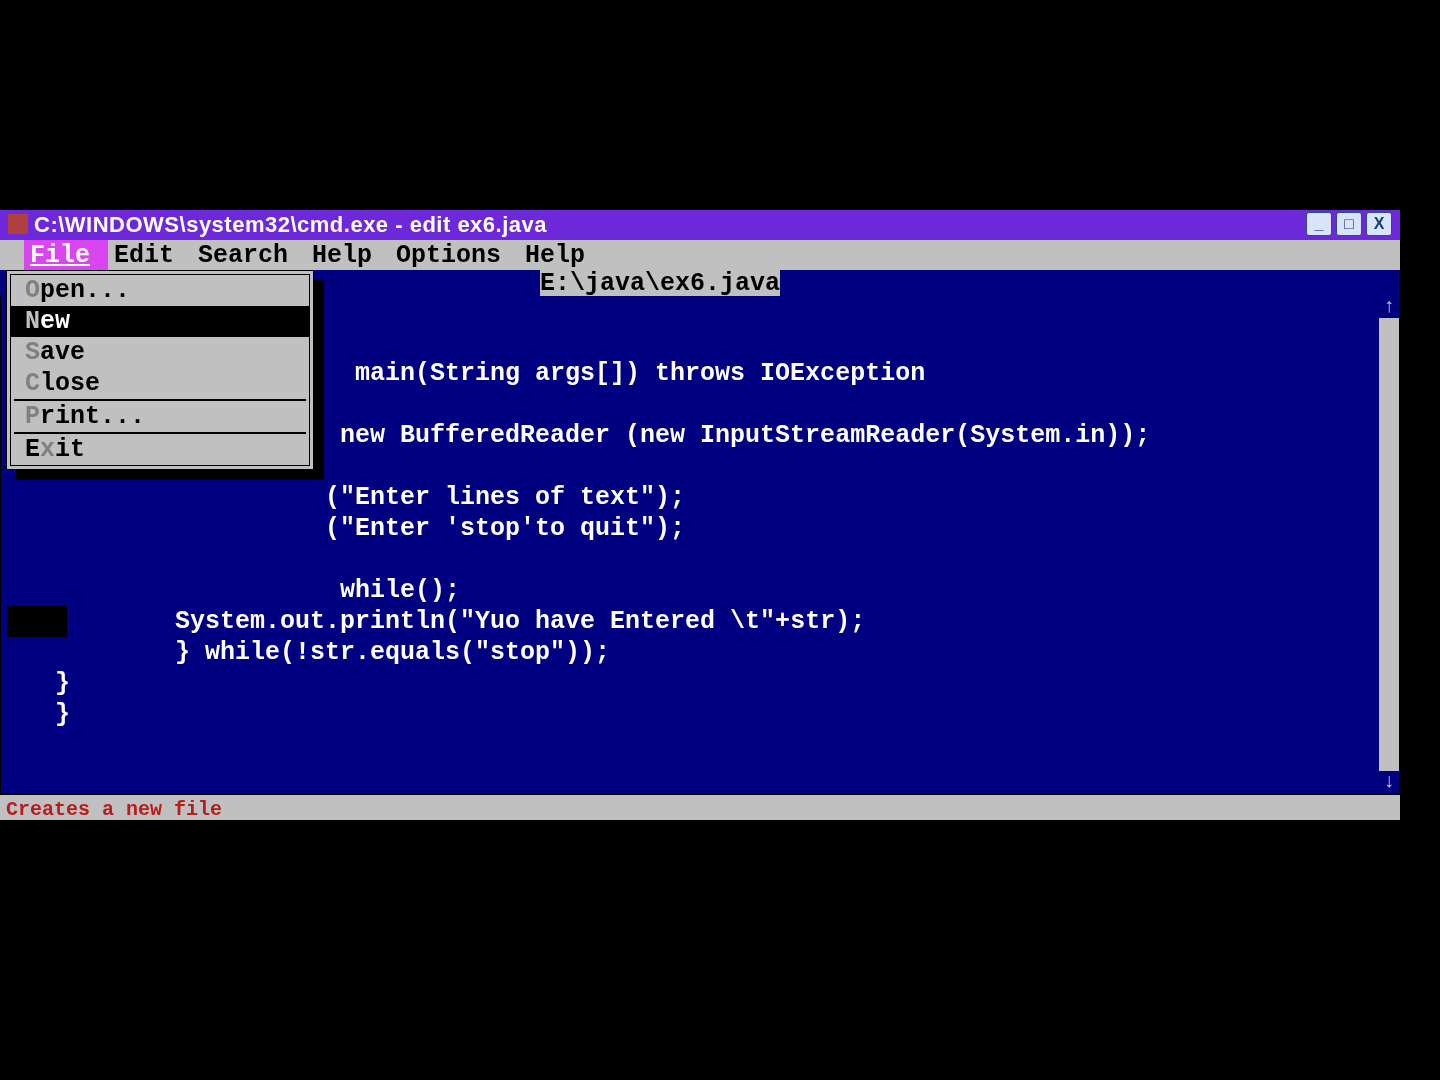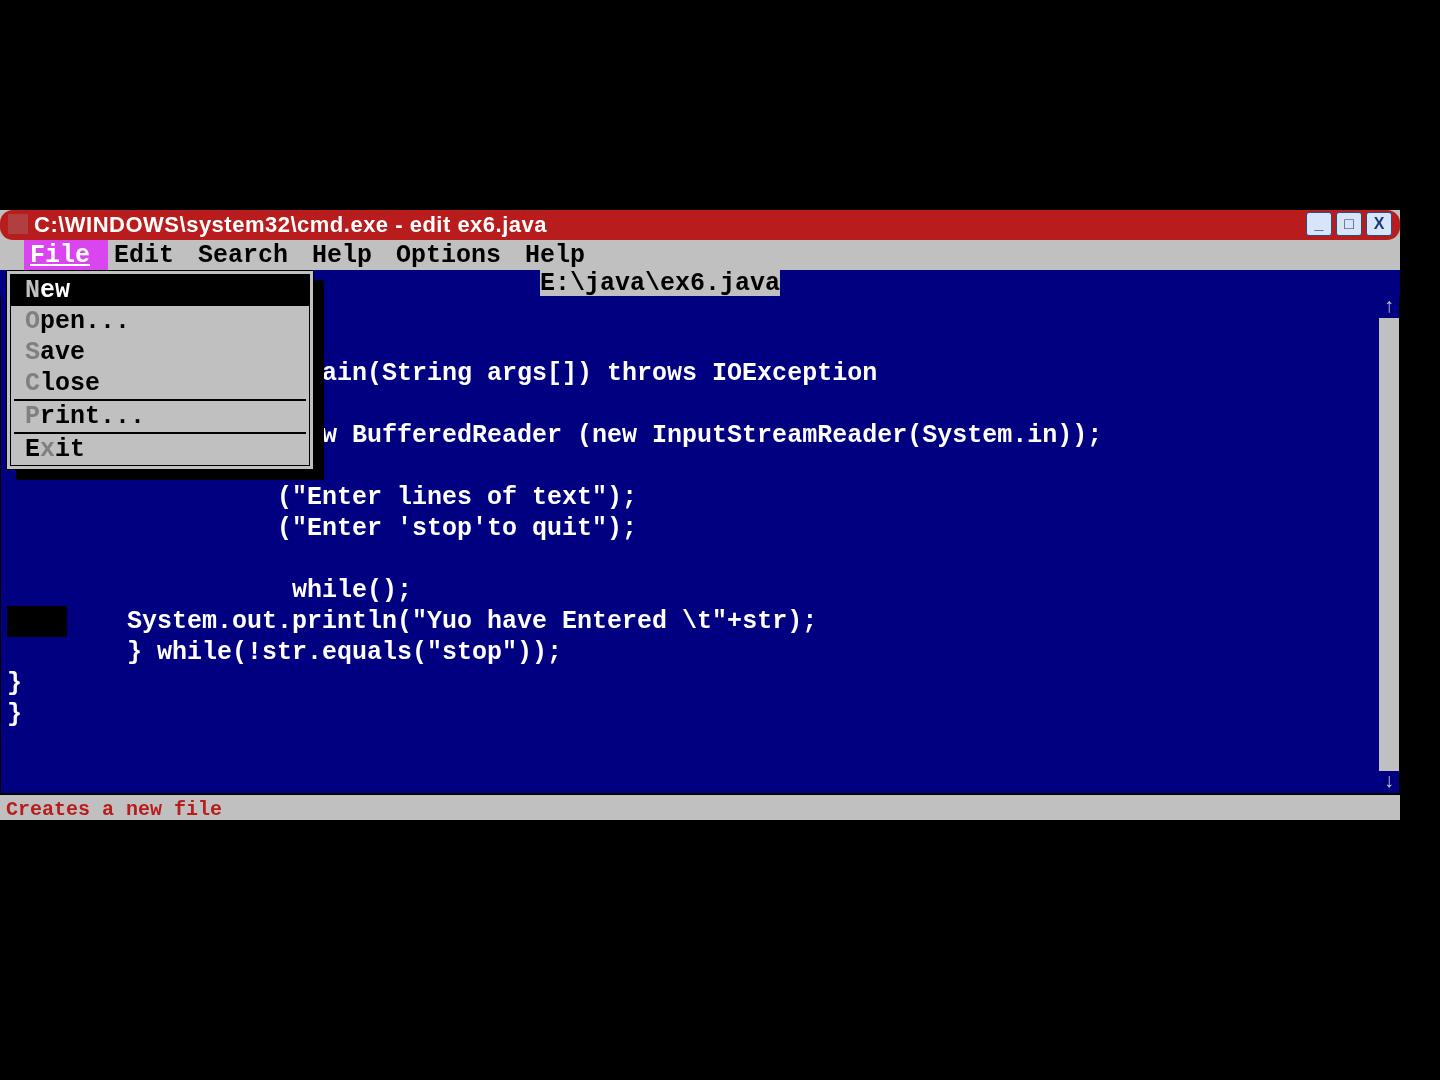--- a/index.html
+++ b/index.html
@@ -19,31 +19,30 @@
     top: 210px;
     left: 0;
     width: 1400px;
     height: 614px;
     background: #c0c0c0;
   }
 
   
   .titlebar {
     height: 30px;
-    background: #b91c1c;
+    background: #6d28d9;
     color: #fff;
     display: flex;
     align-items: flex-end;
     padding: 0 8px 2px 8px;
     font-family: Tahoma, Arial, sans-serif;
     font-weight: bold;
     font-size: 22px;
     overflow: hidden;
     position: relative;
-    border-radius: 13px;
   }
   .titlebar .icon {
     width: 20px; height:20px; margin-right:6px;
     background: #b04040;
     align-self:center;
   }
   .titlebar .title-text { flex: 1; white-space: nowrap; letter-spacing: 0.5px;}
   .win-controls { display:flex; gap:4px; align-self:center;}
   .win-btn {
     width: 26px; height: 24px;
@@ -104,21 +103,21 @@
     color:#fff;
     font-size: 25px;
     line-height: 31px;
     padding-left: 6px;
     height: 498px;
     overflow: hidden;
     border: 1px solid #000;
     border-top: none;
     white-space: pre;
   }
-  .editor-area .code-line { white-space: pre; }
+  .editor-area .code-line { white-space: pre; margin-left: 48px; }
   .cursor-block {
     background:#000;
     display:inline-block;
   }
 
   
   .vscroll {
     position:absolute;
     right: 0; top: 0; bottom: 0; width: 20px;
     background:#c0c0c0;
@@ -219,22 +218,22 @@
       <div class="arrow">↓</div>
     </div>
   </div>
 
   <div class="statusbar">
     <span>Creates a new file</span>
   </div>
 
   <div class="dropdown">
     <div class="dd-inner">
+      <div class="dd-item"><span class="hotkey-dim">O</span>pen...</div>
       <div class="dd-item selected"><span class="hotkey-dim">N</span>ew</div>
-      <div class="dd-item"><span class="hotkey-dim">O</span>pen...</div>
       <div class="dd-item"><span class="hotkey-dim">S</span>ave</div>
       <div class="dd-item"><span class="hotkey-dim">C</span>lose</div>
       <div class="dd-sep"></div>
       <div class="dd-item"><span class="hotkey-dim">P</span>rint...</div>
       <div class="dd-sep"></div>
       <div class="dd-item">E<span class="hotkey-dim">x</span>it</div>
     </div>
   </div>
 
 </div>

